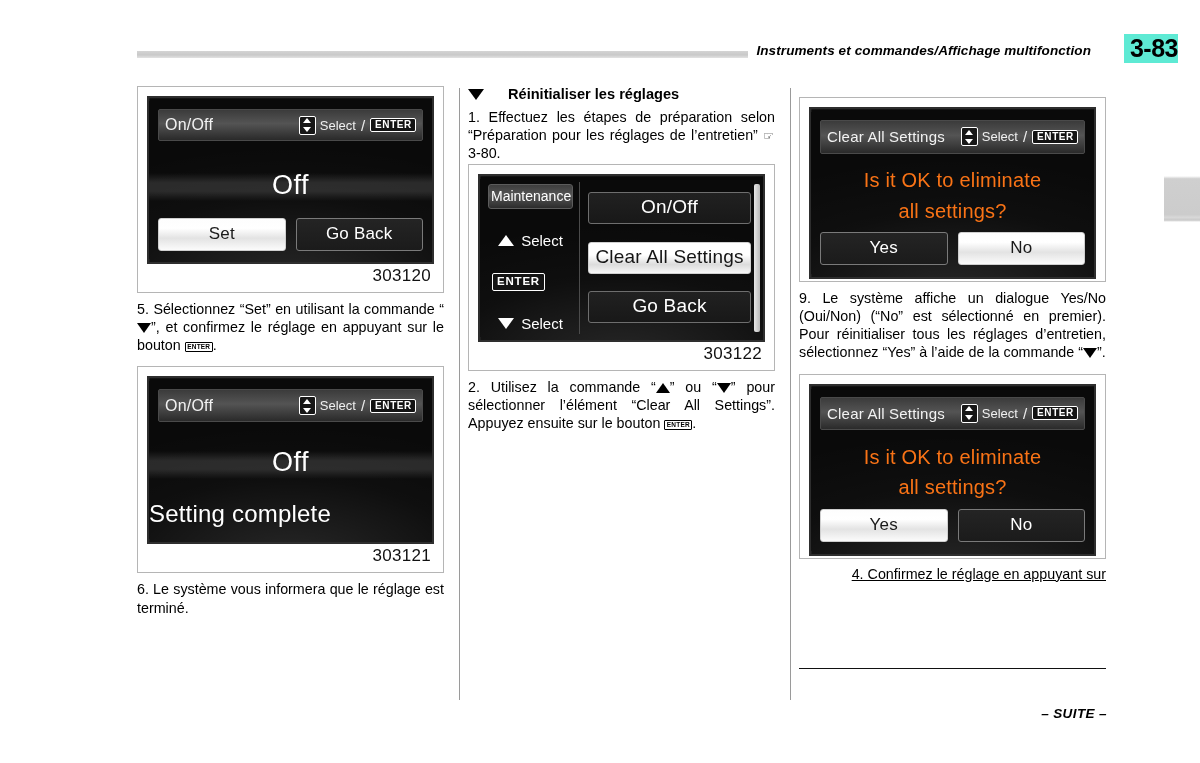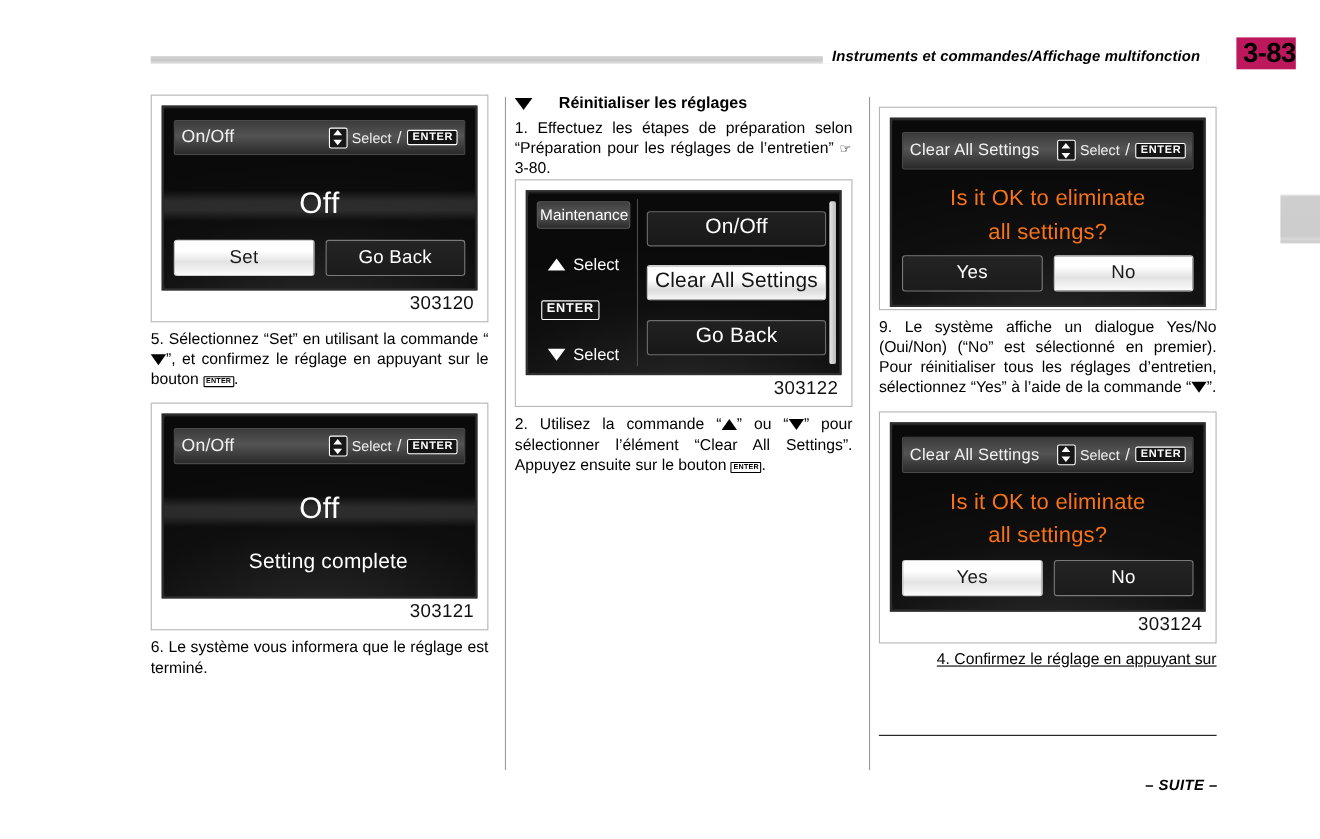--- a/index.html
+++ b/index.html
@@ -20,21 +20,21 @@
   }
   .header-text{
     position:absolute;right:103px;top:43px;
     font-size:13.5px;font-weight:bold;font-style:italic;
     letter-spacing:0.1px;white-space:nowrap;
     background:#fff;padding:0 6px 0 8px;
   }
   .header-page{
     position:absolute;right:22px;top:34px;
     font-size:25px;font-weight:bold;letter-spacing:-0.5px;
-    background:#be185d;padding-left:6px;
+    background:#5eead4;padding-left:6px;
   }
   .edge-tab{
     position:absolute;right:0;top:176px;width:36px;height:46px;
     background:linear-gradient(to bottom,#ffffff 0%,#cfcfcf 6%,#cccccc 84%,#d8d8d8 90%,#c9c9c9 96%,#ffffff 100%);
   }
 
   
   .col{position:absolute;top:86px;width:307px;}
   .col-left{left:137px;}
   .col-mid{left:468px;}
@@ -111,22 +111,22 @@
     font-size:10px;font-weight:bold;letter-spacing:0.6px;
     padding:1px 3px 1px 4px;line-height:1;color:#fff;background:#141414;
   }
 
   
   .scr-value{
     position:absolute;left:0;right:0;text-align:center;
     font-size:27px;letter-spacing:0.5px;color:#fff;
   }
   .scr-sub{
-    position:absolute;left:0;right:0;text-align:center;
-    font-size:19px;letter-spacing:0.2px;color:#fff;margin-left:16px;
+    position:absolute;left:0;right:0;text-align:left;
+    font-size:24px;letter-spacing:0.2px;color:#fff;
   }
   .scr-line{
     position:absolute;left:0;right:0;text-align:center;
     font-size:20px;letter-spacing:0.2px;color:#f97316;
   }
   .value-band{
     position:absolute;left:0;right:0;
     background:linear-gradient(to bottom,rgba(255,255,255,0) 0%,rgba(255,255,255,0.13) 35%,rgba(255,255,255,0.13) 65%,rgba(255,255,255,0) 100%);
     z-index:1;
   }
@@ -373,21 +373,20 @@
             </span>
           </div>
           <div class="scr-line" style="top:36%;">Is it OK to eliminate</div>
           <div class="scr-line" style="top:54%;">all settings?</div>
           <div class="btn-row" style="bottom:7%;">
             <div class="scr-btn sel">Yes</div>
             <div class="scr-btn">No</div>
           </div>
         </div>
       </div>
-      <div class="fig-caption">303124</div>
     </div>
 
     <p class="para nojust" style="margin-top:6px;">4.  Confirmez le réglage en appuyant sur</p>
   </div>
 
   <div class="footer-rule"></div>
   <div class="footer-suite">– SUITE –</div>
 </div>
 
 </body></html>

